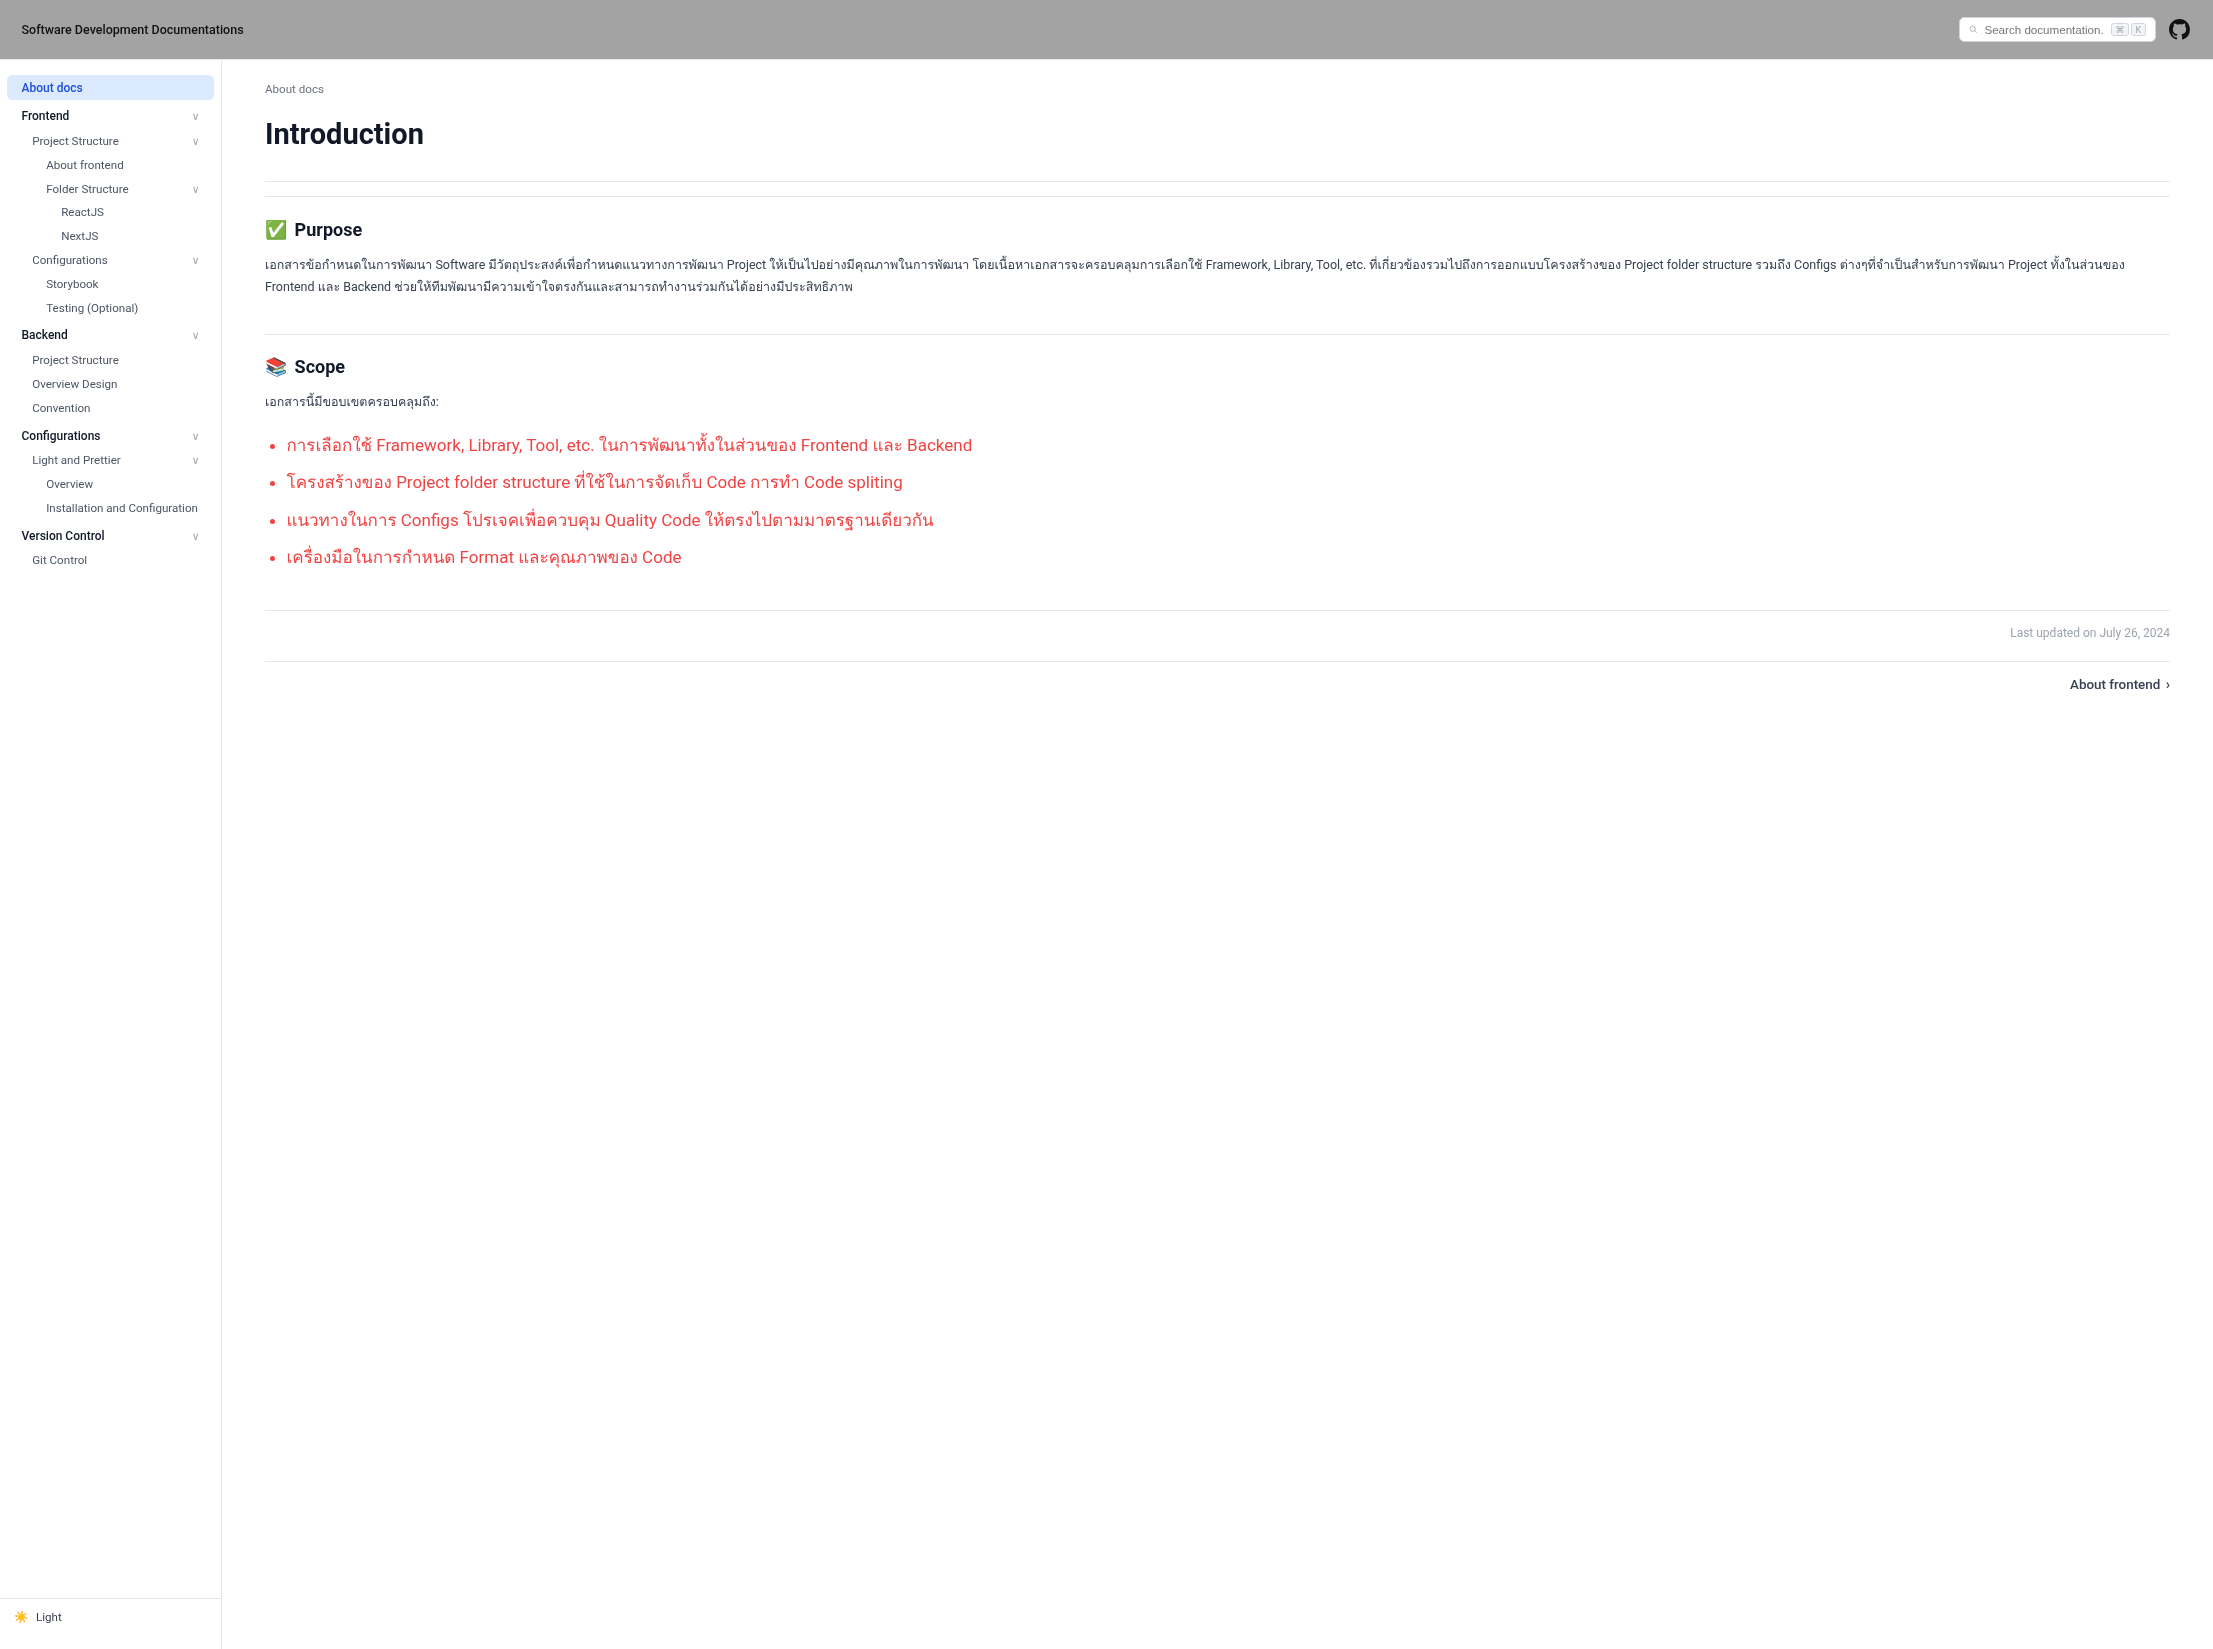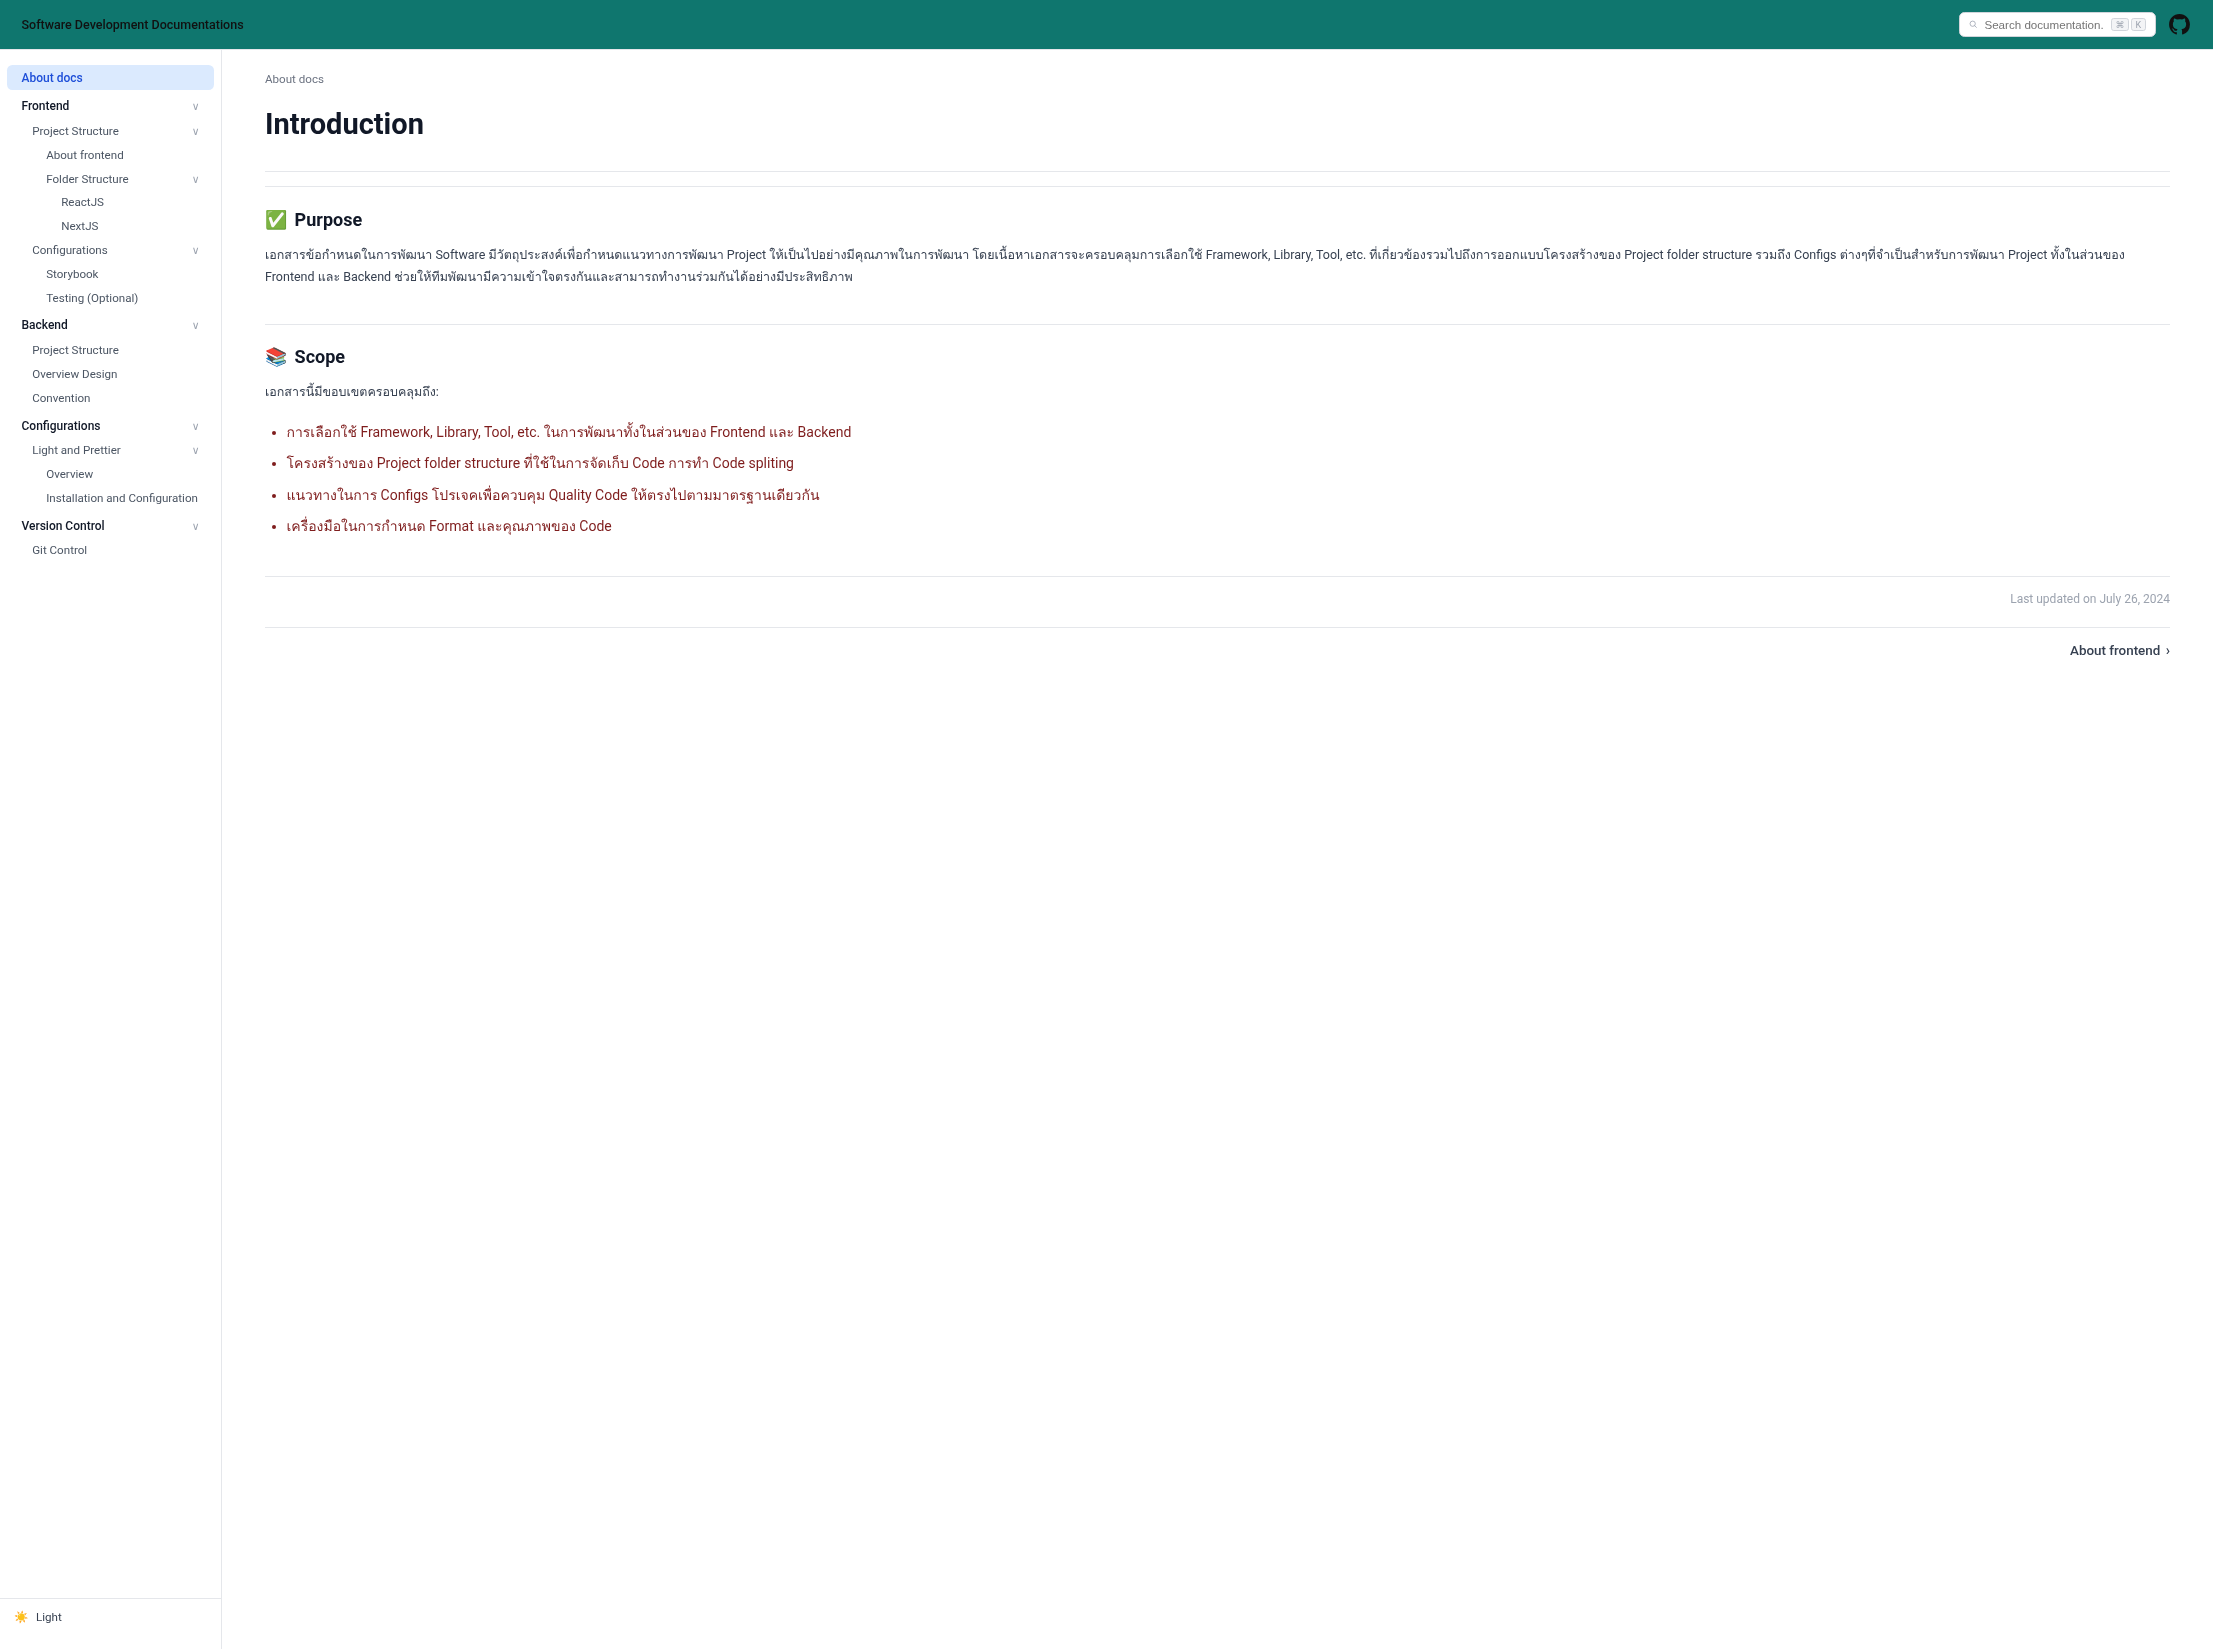--- a/index.html
+++ b/index.html
@@ -11,23 +11,23 @@
       height: 100vh;
       display: flex;
       flex-direction: column;
     }
     
     .top-header {
       display: flex;
       align-items: center;
       justify-content: space-between;
       padding: 0 21.5px;
-      height: 50px;
+      height: 60px;
       border-bottom: 0.9px solid #e5e7eb;
-      background: #0f766e;
+      background: #a3a3a3;
       flex-shrink: 0;
     }
     .app-title {
       font-size: 12.5px;
       font-weight: 500;
       color: #111;
     }
     .header-right {
       display: flex;
       align-items: center;
@@ -185,22 +185,22 @@
     .section-text {
       font-size: 12.5px;
       line-height: 1.75;
       color: #374151;
       margin-bottom: 14.3px;
     }
     .bullet-list {
       list-style: disc;
       padding-left: 21.5px;
       line-height: 2;
-      font-size: 14px;
-      color: #7f1d1d;
+      font-size: 17px;
+      color: #ef4444;
     }
     .bullet-list li { margin-bottom: 3.6px; }
     .last-updated {
       text-align: right;
       font-size: 12px;
       color: #9ca3af;
       margin-top: 29px;
       padding-top: 14.3px;
       border-top: 0.9px solid #e5e7eb;
     }

